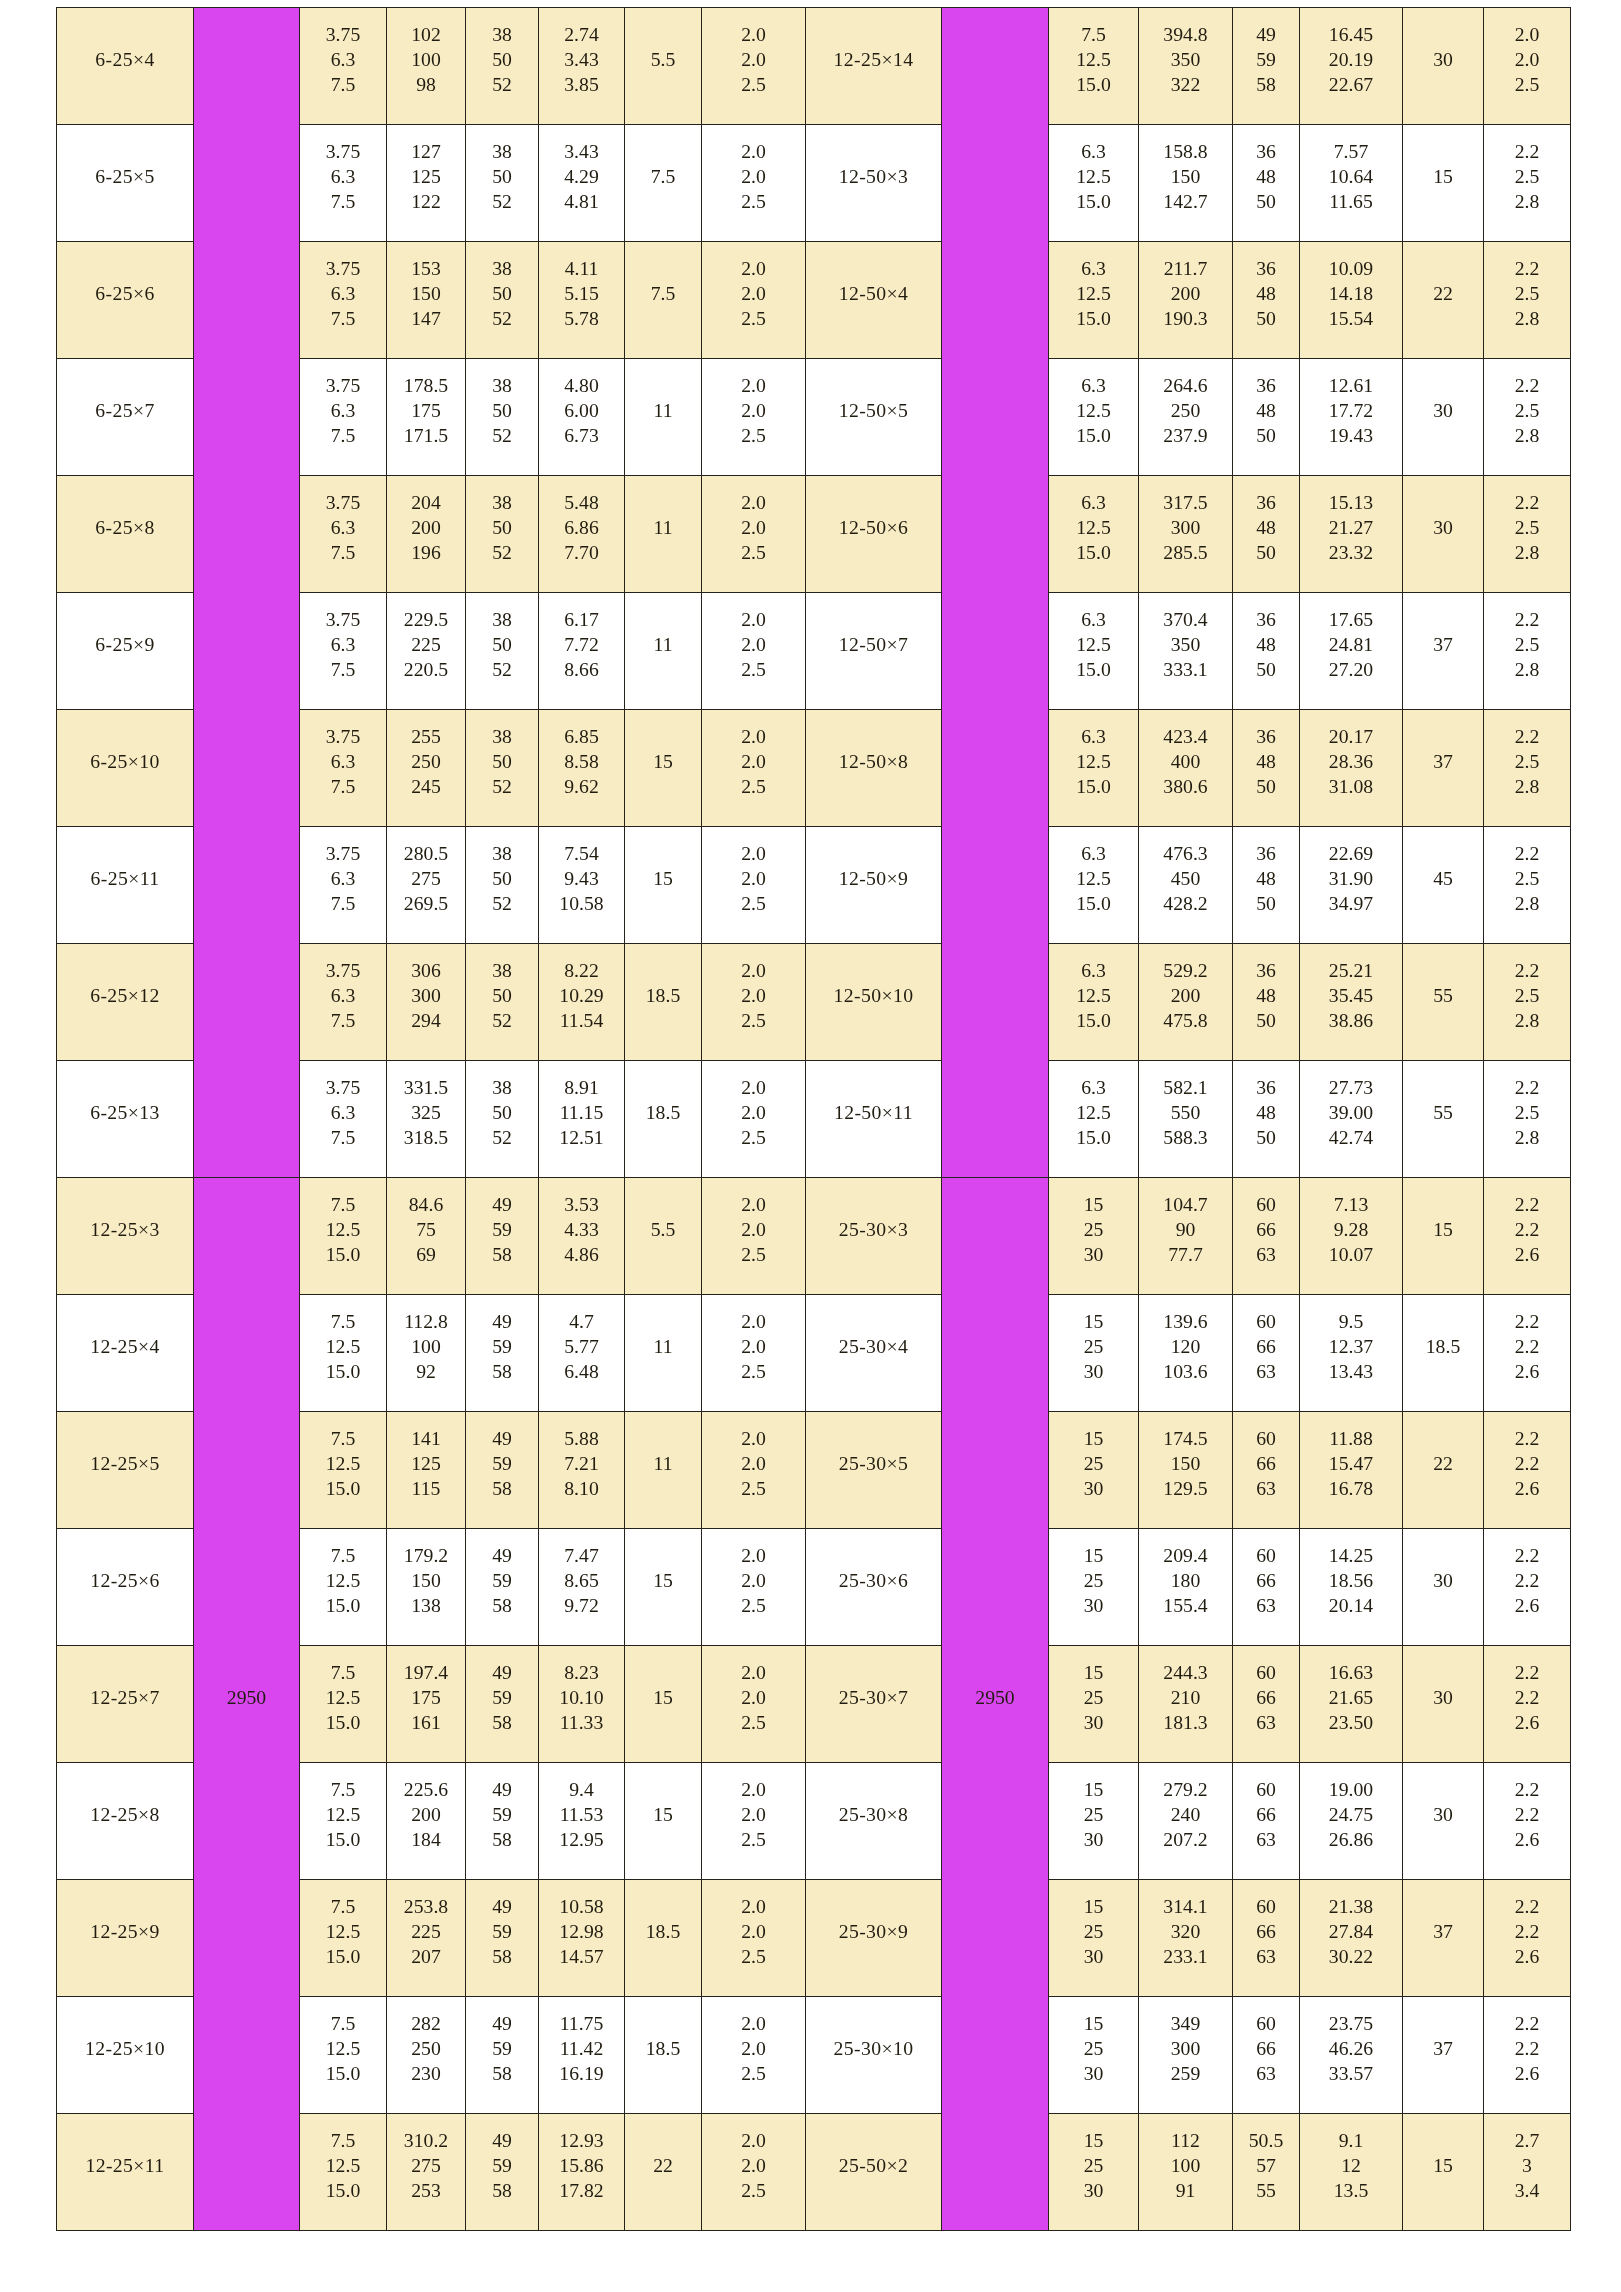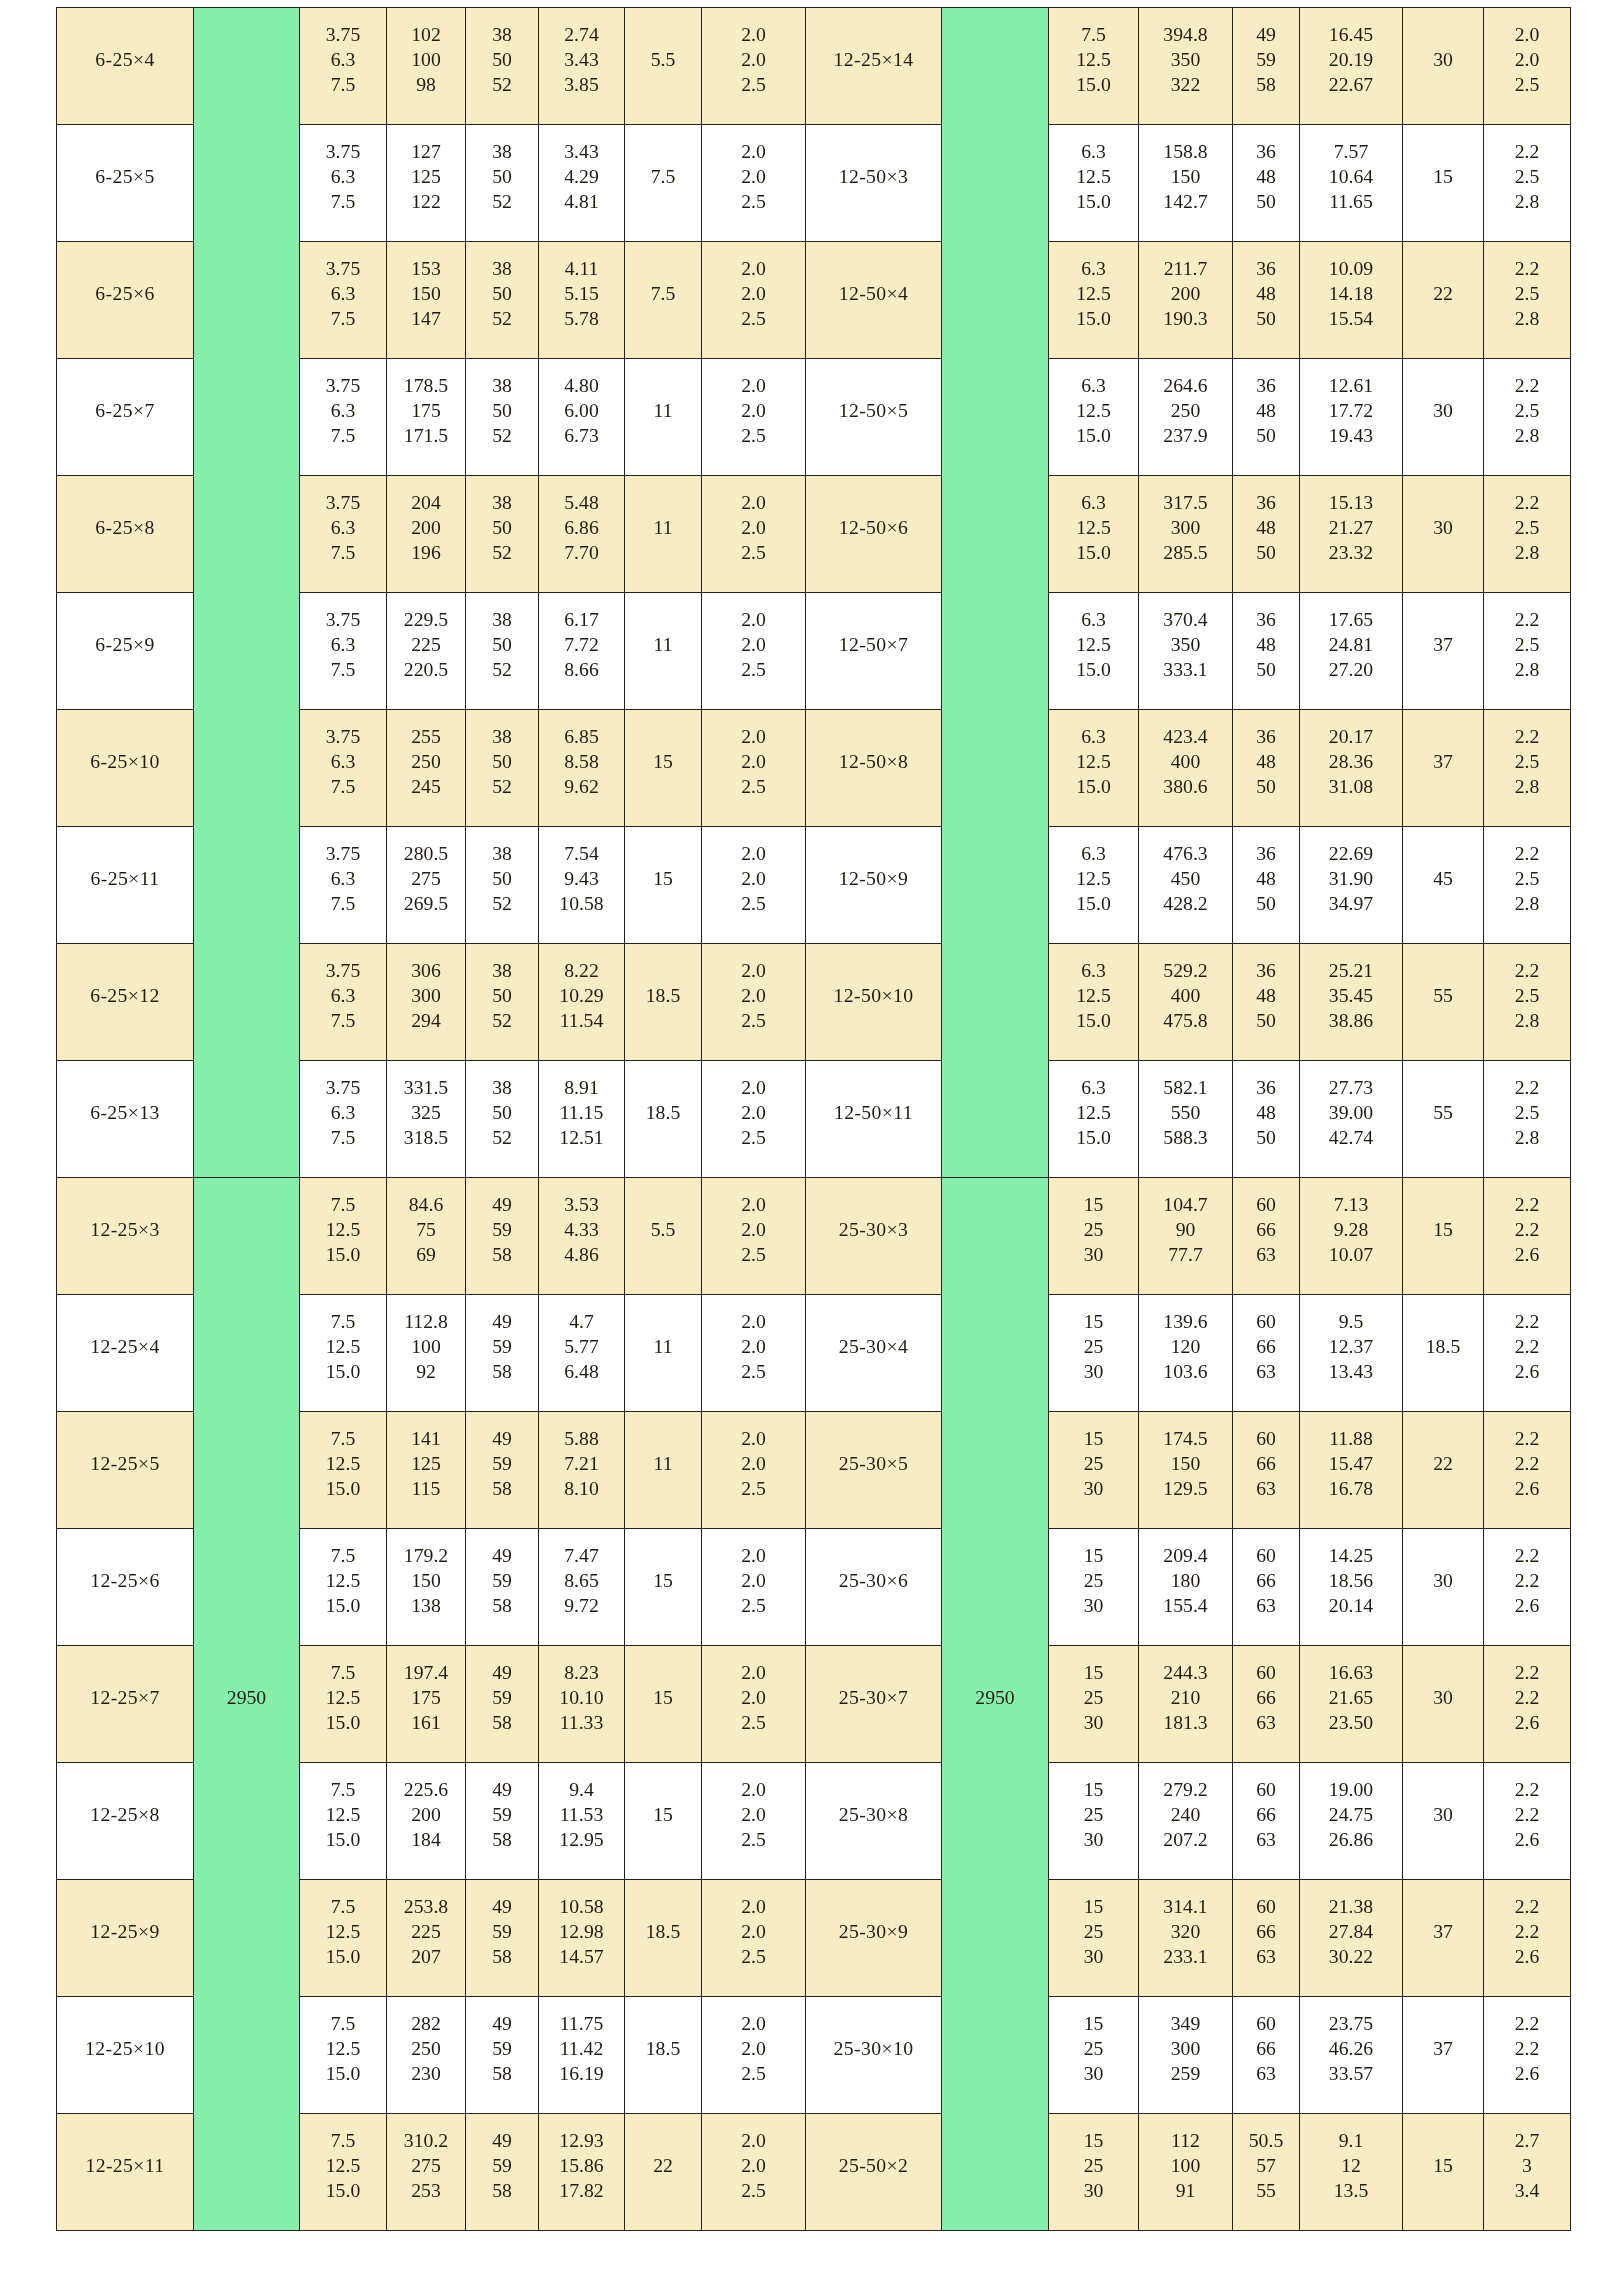--- a/index.html
+++ b/index.html
@@ -30,21 +30,21 @@
     vertical-align: middle;
     font-size: 19.7px;
     line-height: 25px;
     color: #211c10;
     padding: 0 0 12.5px 0;
     white-space: pre-line;
     overflow: hidden;
     background: #ffffff;
   }
   tr.shaded td { background: #f8ecc5; }
-  td.speed, tr.shaded td.speed { background: #86efac; }
+  td.speed, tr.shaded td.speed { background: #d946ef; }
   td.model { letter-spacing: 0.4px; }
 </style>
 </head>
 <body>
 
 <div class="table-wrap">
   <table>
     <colgroup>
       <col style="width:137px">
         <col style="width:106px">
@@ -370,21 +370,21 @@
 11.54</td>
     <td>18.5</td>
     <td>2.0
 2.0
 2.5</td>
     <td class="model">12-50×10</td>
     <td>6.3
 12.5
 15.0</td>
     <td>529.2
-400
+200
 475.8</td>
     <td>36
 48
 50</td>
     <td>25.21
 35.45
 38.86</td>
     <td>55</td>
     <td>2.2
 2.5

